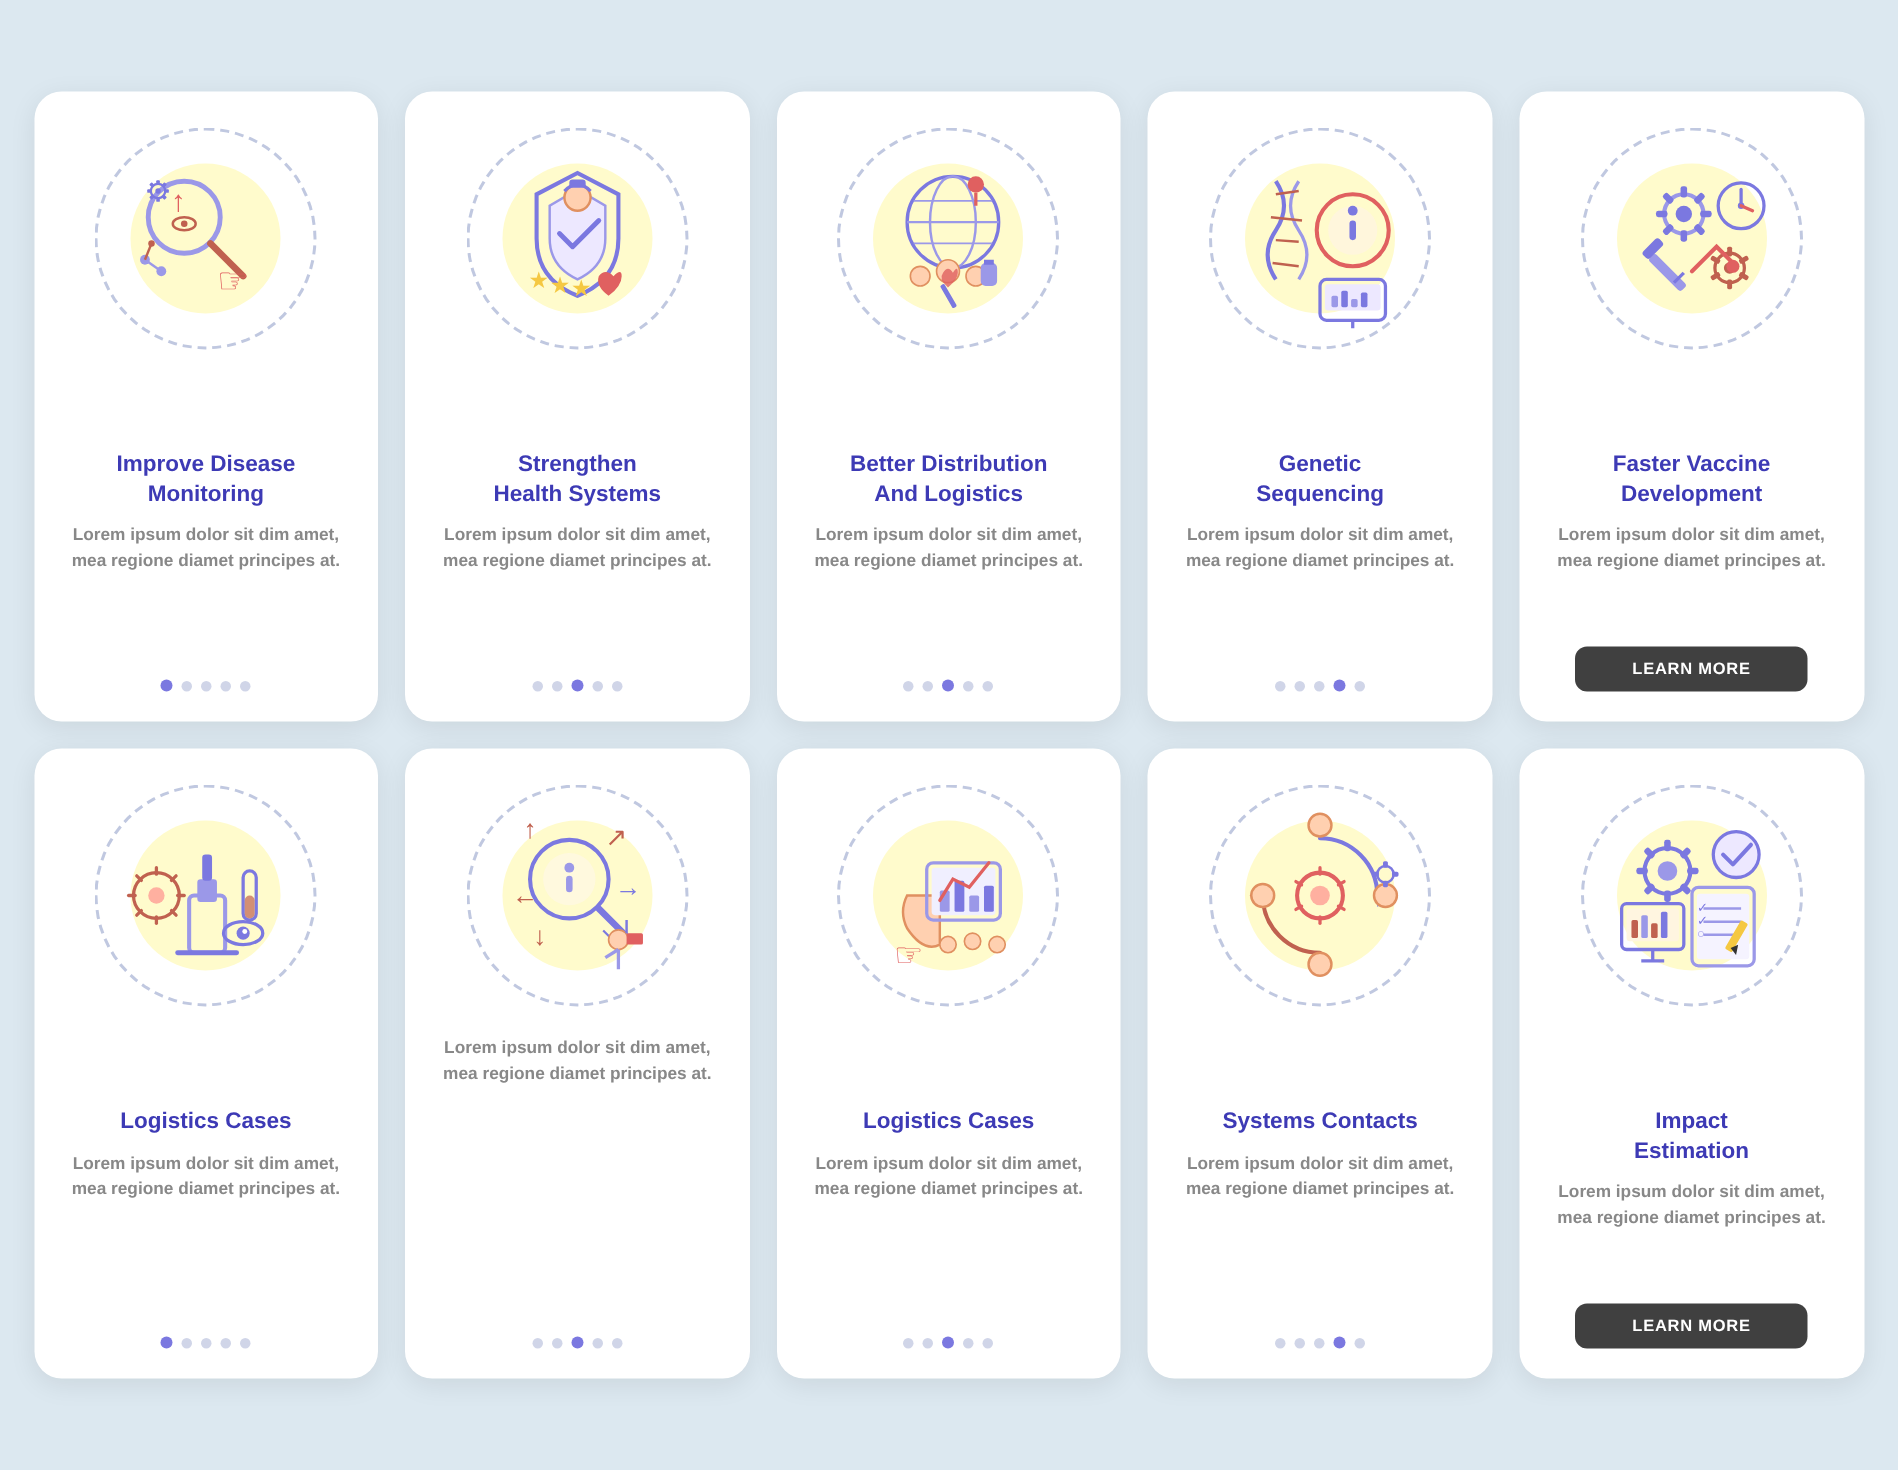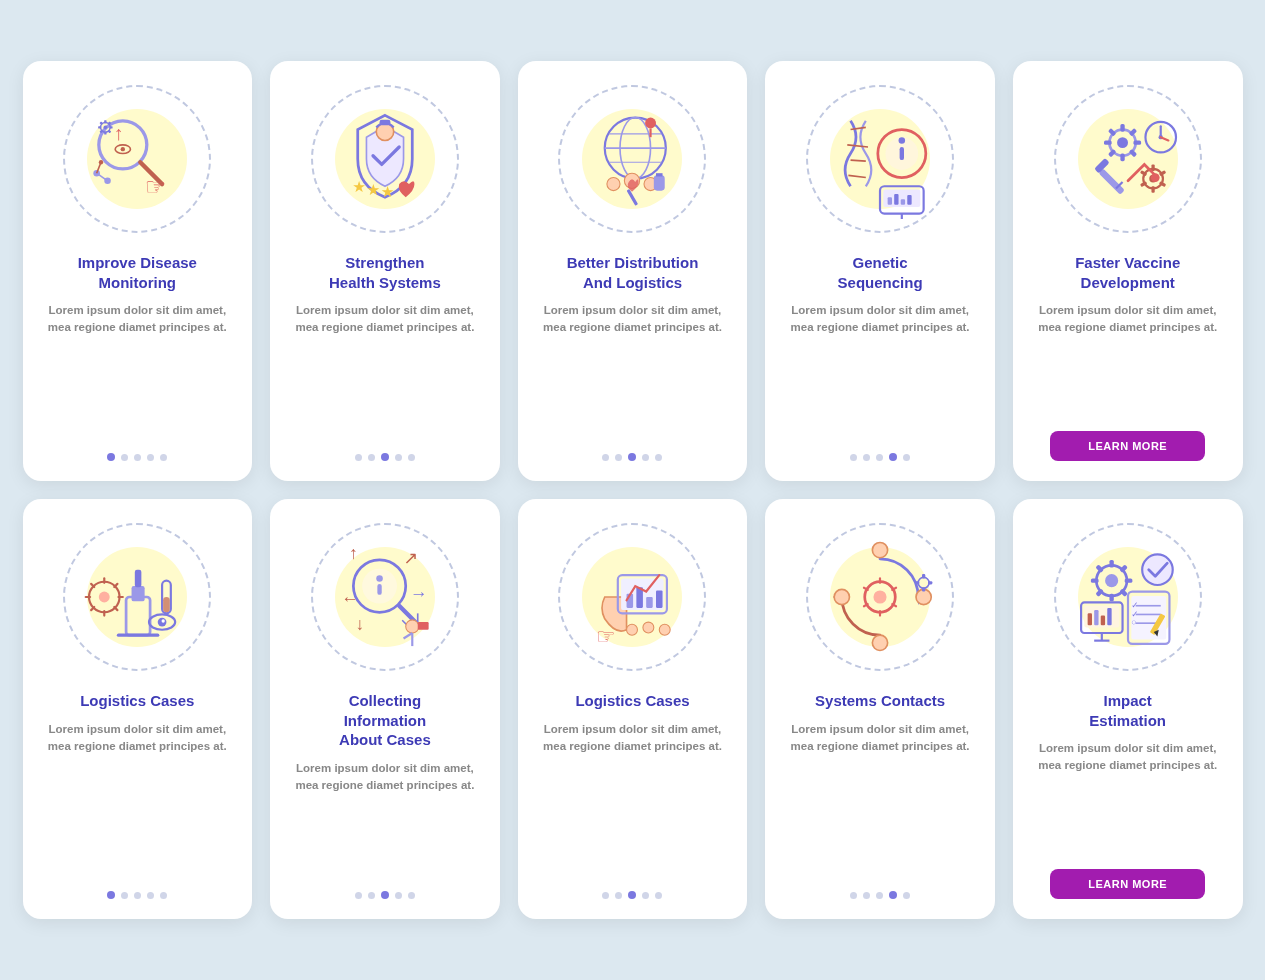--- a/index.html
+++ b/index.html
@@ -67,20 +67,21 @@
       width: 120px;
       height: 120px;
     }
     .card-title {
       font-size: 15px;
       font-weight: 700;
       color: #3d3ab5;
       text-align: center;
       margin-bottom: 10px;
       line-height: 1.3;
+      margin-top: 47px;
     }
     .card-body {
       font-size: 11.5px;
       color: #888;
       text-align: center;
       line-height: 1.5;
       flex-grow: 1;
       font-weight: bold;
     }
     .card-dots {
@@ -95,21 +96,21 @@
       border-radius: 50%;
       background: #d0d5e8;
     }
     .dot.active {
       background: #7b78e0;
       width: 8px;
       height: 8px;
     }
     .learn-btn {
       margin-top: 12px;
-      background: #a21caf;
+      background: #404040;
       color: #fff;
       border: none;
       border-radius: 8px;
       padding: 9px 38px;
       font-size: 11px;
       font-weight: 700;
       letter-spacing: 0.5px;
       cursor: pointer;
       text-transform: uppercase;
     }
@@ -401,21 +402,20 @@
     <text x="15" y="60" font-size="16" fill="#c0614f">←</text>
 
     <circle cx="80" cy="82" r="6" fill="#ffd0b0" stroke="#e09060" stroke-width="1"></circle>
     <line x1="80" y1="88" x2="80" y2="100" stroke="#9b98e8" stroke-width="2"></line>
     <line x1="80" y1="88" x2="72" y2="93" stroke="#9b98e8" stroke-width="2"></line>
     <rect x="85" y="78" width="10" height="7" rx="1" fill="#e06060"></rect>
     <line x1="85" y1="78" x2="85" y2="70" stroke="#7b78e0" stroke-width="1.5"></line>
   </svg>
       </div>
     </div>
-    <div class="card-title">Collecting<br>Information<br>About Cases</div>
     <div class="card-body">Lorem ipsum dolor sit dim amet, mea regione diamet principes at.</div>
     <div class="card-dots">
       <span class="dot "></span>
         <span class="dot "></span>
         <span class="dot active"></span>
         <span class="dot "></span>
         <span class="dot "></span>
     </div>
 
   </div>

